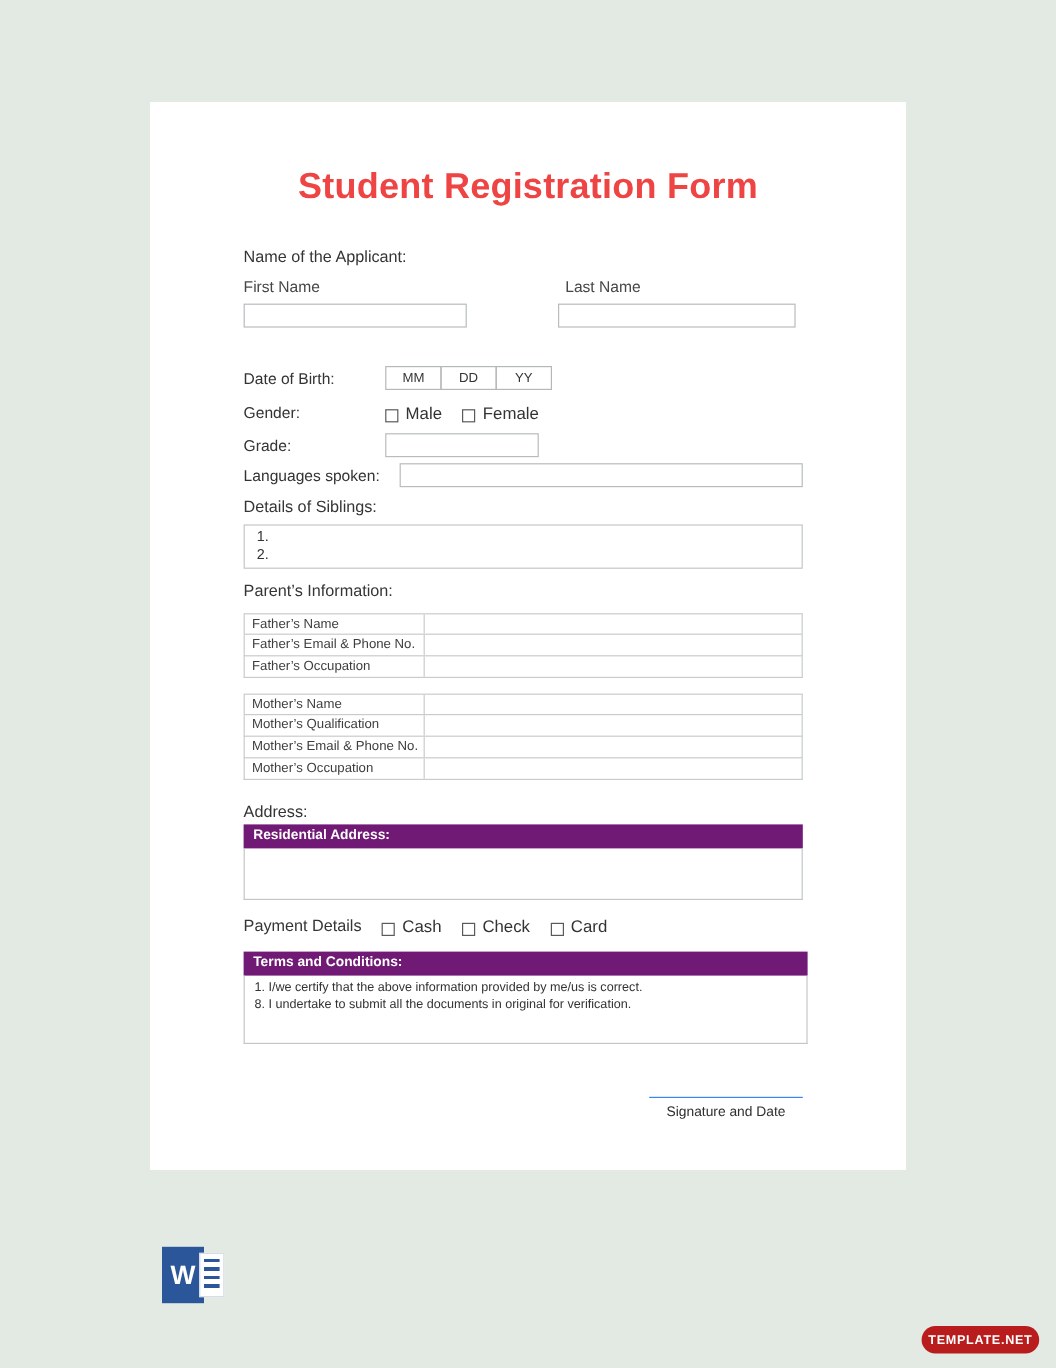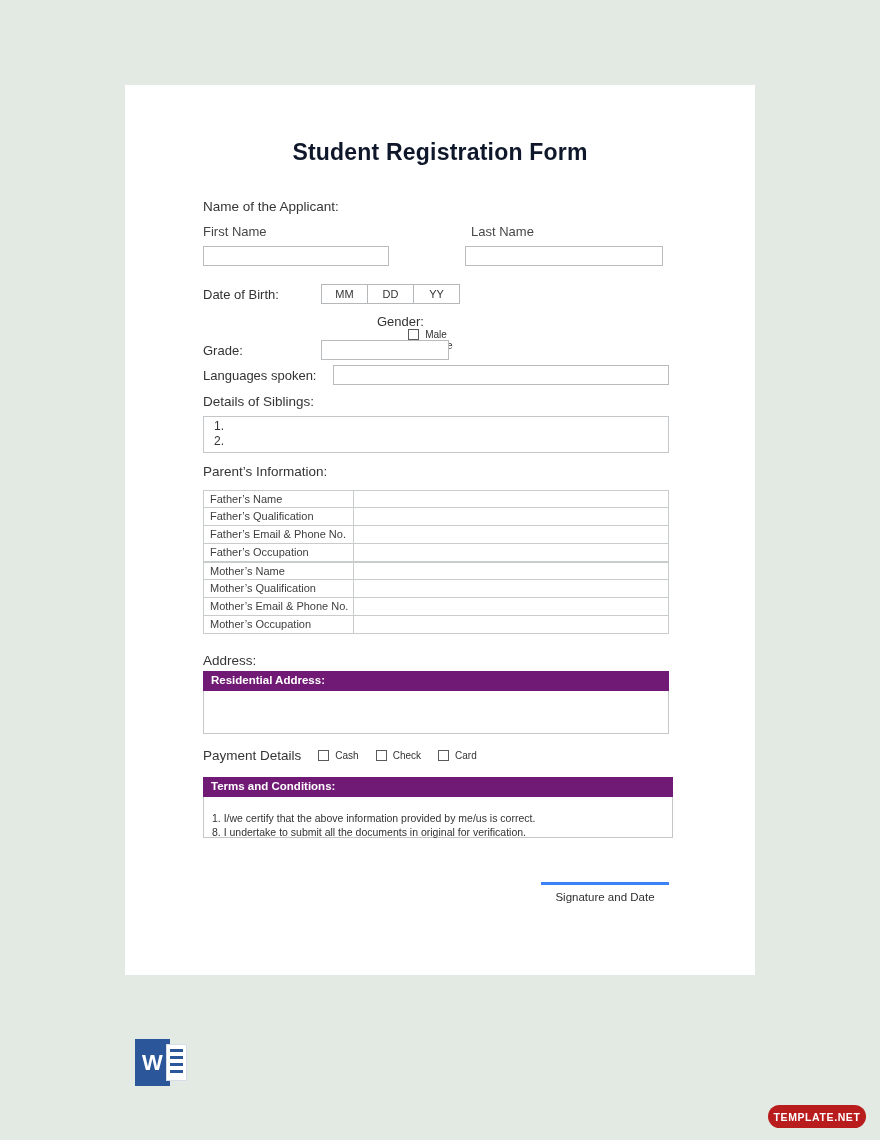--- a/index.html
+++ b/index.html
@@ -15,59 +15,59 @@
   .page {
     position:absolute;
     left:125px; top:85px;
     width:630px; height:890px;
     background:#ffffff;
   }
   .content { padding:0 86px 0 78px; }
   .title {
     padding-top:54px;
     text-align:center;
-    font-size:23px;
+    font-size:30px;
     font-weight:600;
     letter-spacing:0.2px;
-    color:#0f172a;
+    color:#ef4444;
   }
   .section-label { font-size:13.5px; color:#353535; }
   .lbl-applicant { margin-top:33px; }
   .name-labels { position:relative; height:15px; margin-top:10px; font-size:13px; color:#474747; }
   .name-labels .l2 { position:absolute; left:268px; top:0; }
   .name-inputs { position:relative; height:20px; margin-top:7px; }
   .text-box {
     border:1px solid #b8bcbe;
     background:#fff;
     height:20px;
   }
   .name-inputs .in1 { position:absolute; left:0; top:0; width:186px; }
   .name-inputs .in2 { position:absolute; left:262px; top:0; width:198px; }
   .inline-row { display:flex; align-items:center; }
   .inline-row .row-label { width:118px; font-size:13px; color:#333; flex:none; }
-  .row-dob { margin-top:18px; height:20px;align-items:center; }
+  .row-dob { margin-top:32px; height:20px;align-items:center; }
   .dob-cells { display:flex; }
   .dob-cell {
     width:47px; height:20px;
     border:1px solid #b4b8ba;
     margin-left:-1px;
     display:flex; align-items:center; justify-content:center;
     font-size:11px; color:#333;
   }
   .dob-cell:first-child { margin-left:0; }
-  .row-gender { margin-top:10px; height:17px;flex-direction:column; }
+  .row-gender { margin-top:10px; height:17px; }
   .checkbox {
     width:11px; height:11px;
     border:1px solid #5a5a5a;
     display:inline-block;
     margin-right:6px;
     vertical-align:-1px;
     flex:none;
   }
-  .check-opt { font-size:10px; color:#333; display:flex; align-items:flex-start; margin-right:17px; }
+  .check-opt { font-size:14px; color:#333; display:flex; align-items:flex-end; margin-right:17px; }
   .row-grade { margin-top:9px; }
   .grade-input { width:128px; }
   .row-lang { margin-top:5px;gap:12px; }
   .lang-input { width:348px; }
   .lbl-siblings { margin-top:9px; }
   .siblings-box {
     margin-top:7px;
     width:466px; height:37px;
     border:1px solid #c4c7c9;
     padding:2px 10px;
@@ -82,21 +82,21 @@
     border-top:none;
   }
   .prow:first-child { border-top:1px solid #c9cccd; }
   .prow .pcell-label {
     width:150px; flex:none;
     border-right:1px solid #c9cccd;
     font-size:11px; color:#3e3e3e;
     padding:2px 0 0 6px;
   }
   .prow .pcell-value { flex:1; }
-  .ptable-mother { margin-top:0; }
+  .ptable-mother { margin-top:13px; }
   .lbl-address { margin-top:19px; }
   .addr-block { margin-top:3px; width:466px; }
   .dark-bar {
     background:#701a75;
     color:#ffffff;
     font-size:11.5px;
     font-weight:600;
     height:20px;
     padding:3px 8px;
   }
@@ -104,29 +104,29 @@
     border:1px solid #c4c7c9;
     border-top:none;
     height:43px;
   }
   .row-payment { margin-top:13px; height:17px; }
   .row-payment .pay-label { font-size:13.5px; color:#353535; margin-right:17px; }
   .terms-block { margin-top:13px; width:470px; }
   .terms-box {
     border:1px solid #c4c7c9;
     border-top:none;
-    padding:15px 8px;
-    height:41px;
+    padding:4px 8px;
+    height:57px;
     font-size:10.5px; line-height:13.5px; color:#333;
   }
   .signature {
     margin-top:44px;
     margin-left:auto;
     width:128px;
-    border-top:3px solid #3b82f6;
+    border-top:1px solid #3b82f6;
     padding-top:6px;
     text-align:center;
     font-size:11.5px;
     color:#2f2f2f;
   }
   
   .word-icon { position:absolute; left:135px; top:1037px; width:52px; height:51px; }
   .word-icon .blue-sq {
     position:absolute; left:0; top:2px;
     width:35px; height:47px;
@@ -215,24 +215,20 @@
     </div>
 
     <div class="section-label lbl-parents">Parent’s Information:</div>
 
     <div class="ptable">
       <div class="prow">
         <div class="pcell-label">Father’s Name</div>
         <div class="pcell-value"></div>
       </div>
       <div class="prow">
-        <div class="pcell-label">Father’s Qualification</div>
-        <div class="pcell-value"></div>
-      </div>
-      <div class="prow">
         <div class="pcell-label">Father’s Email &amp; Phone No.</div>
         <div class="pcell-value"></div>
       </div>
       <div class="prow">
         <div class="pcell-label">Father’s Occupation</div>
         <div class="pcell-value"></div>
       </div>
     </div>
 
     <div class="ptable ptable-mother">

